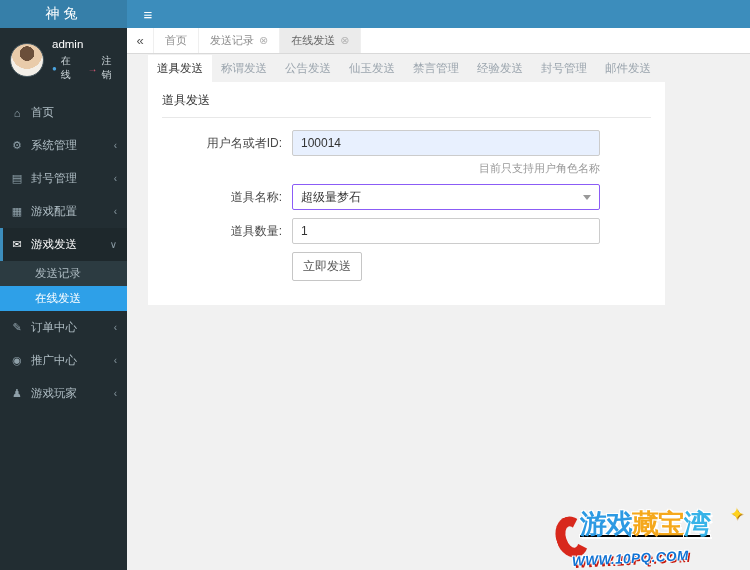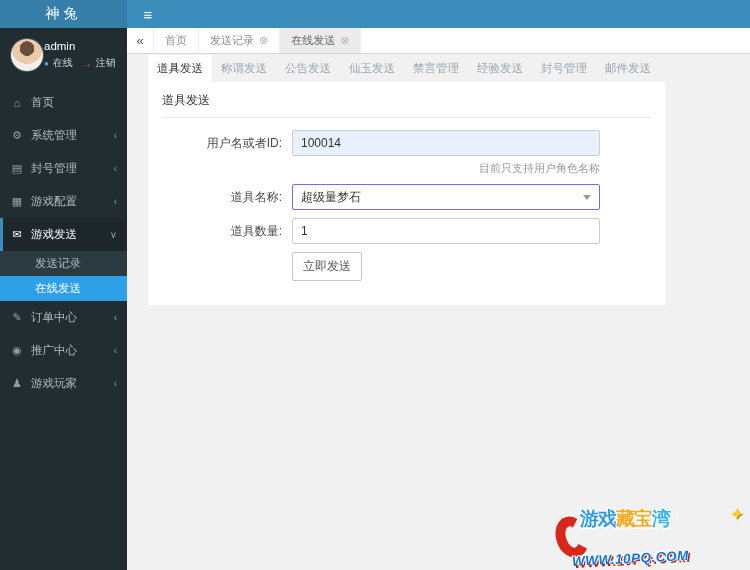--- a/index.html
+++ b/index.html
@@ -10,21 +10,21 @@
   
   .logo { position:absolute; left:0; top:0; width:127px; height:28px; background:#367fa9;
           color:#fff; display:flex; align-items:center; justify-content:center;
           font-size:14px; letter-spacing:4px; z-index:3; }
   .topbar { position:absolute; left:127px; top:0; right:0; height:28px; background:#3c8dbc; display:flex; }
   .hamburger { width:42px; height:28px; display:flex; align-items:center; justify-content:center;
                color:#fff; font-size:15px; cursor:pointer; }
 
   
   .sidebar { position:absolute; left:0; top:28px; width:127px; bottom:0; background:#222d32; z-index:2; }
-  .user-panel { display:flex; padding:10px 8px 12px 10px; align-items:center; }
+  .user-panel { display:flex; gap:8px; padding:10px 8px 12px 10px; align-items:center; }
   .avatar { width:34px; height:34px; border-radius:50%; flex:none; border:1px solid #4b5b63;
             background:radial-gradient(circle at 50% 30%, #6b4f3a 0 26%, #e9cbaa 27% 55%, #f4efe8 56% 100%); }
   .user-info { font-size:11px; }
   .user-name { color:#fff; font-size:11.5px; margin-bottom:4px; }
   .user-status { display:flex; align-items:center; gap:4px; font-size:10px; color:#cfd8dc; }
   .dot { color:#4aa3df; font-size:8px; }
   .logout-arrow { color:#e35d7c; margin-left:5px; }
   .menu { margin-top:2px; }
   .mi { height:33px; display:flex; align-items:center; gap:7px; padding:0 10px;
         color:#b0bec5; font-size:11.5px; cursor:pointer; }
@@ -75,22 +75,22 @@
            border-top:5px solid #999; }
   .btn { display:inline-block; padding:5px 10px; border:1px solid #c6c6c6; border-radius:2px;
          background:#fff; font-size:12px; color:#555; cursor:pointer; }
 
   
   .watermark { position:absolute; right:2px; bottom:2px; width:192px; height:62px; z-index:1; }
   .wm-c { position:absolute; left:0; top:10px; width:32px; height:42px;
           border:10px solid #d8281c; border-right-color:transparent; border-radius:50%;
           transform:rotate(-18deg); }
   .wm-cn { position:absolute; left:24px; top:0; white-space:nowrap; font-weight:bold;
-           font-size:19px; letter-spacing:-1px;
-           text-shadow:-1px -1px 0 #fff, 1px -1px 0 #fff, -1px 1px 0 #fff, 2px 2px 0 #fff; }
+           font-size:27px; letter-spacing:-1px;
+           text-shadow:-1px -1px 0 #fff, 1px -1px 0 #fff, -1px 1px 0 #fff, 2px 2px 0 #fff;text-decoration:underline; }
   .wm-cn .b { color:#2d9ae3; }
   .wm-cn .o { color:#f5a81c; }
   .wm-cn .c { color:#37b3e8; }
   .wm-star { position:absolute; right:4px; top:-2px; color:#ffd21e; font-size:17px;
              text-shadow:1px 1px 0 #b77908; }
   .wm-url { position:absolute; left:16px; bottom:2px; font-size:13.5px; font-style:italic;
             font-weight:bold; color:#1173d4; letter-spacing:0.5px; transform:rotate(-3deg);
             text-shadow:-1px -1px 0 #fff, 1px -1px 0 #fff, -1px 1px 0 #fff, 2px 2px 0 #c7180c; }
 </style>
 </head>

